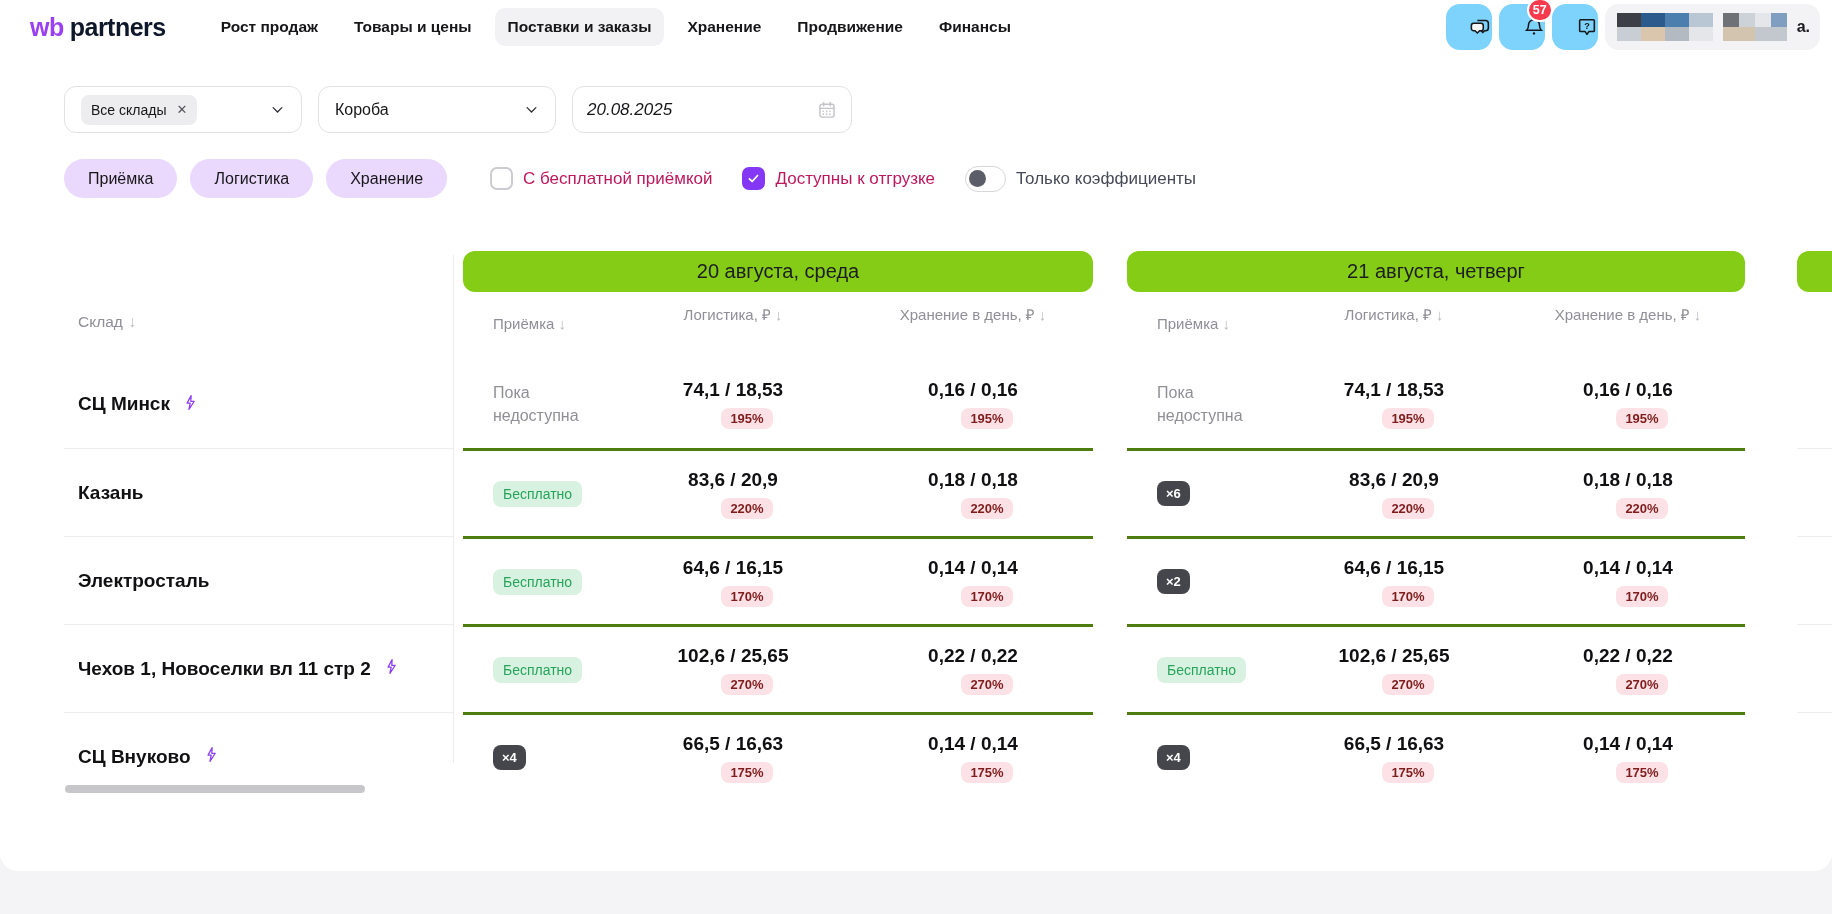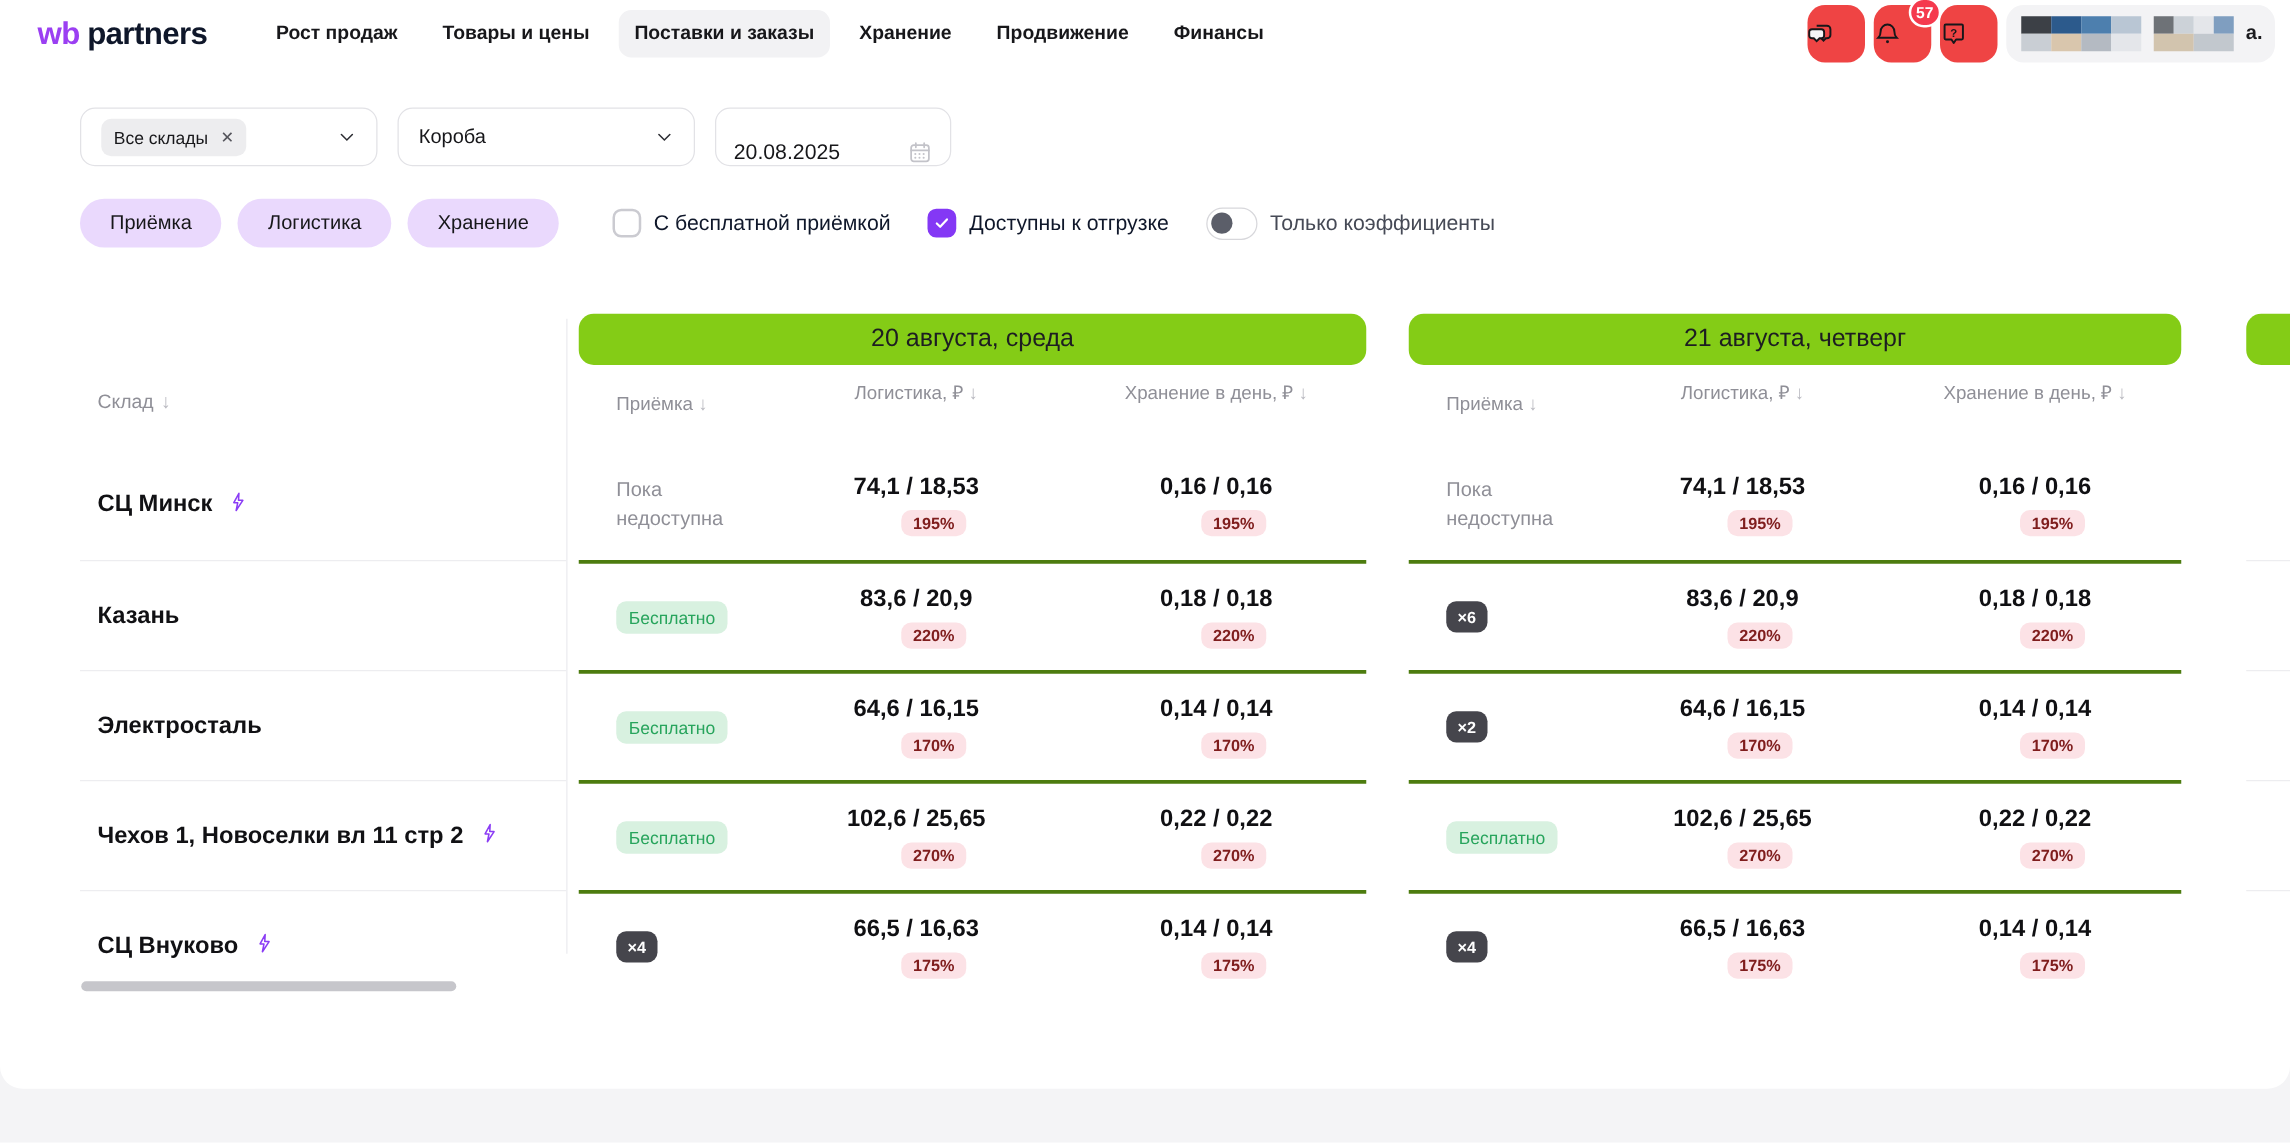--- a/index.html
+++ b/index.html
@@ -9,45 +9,45 @@
 
   
   .topbar { position:absolute; left:0; top:0; width:100%; height:54px; background:#fff; display:flex; align-items:center; }
   .logo { margin-left:30px; font-size:25px; font-weight:800; letter-spacing:-0.5px; display:flex; align-items:baseline; gap:6px;justify-content:center; }
   .logo .wb { color:#9b3ff2; }
   .logo .pt { color:#0f172a; }
   .nav { display:flex; align-items:center; margin-left:42px; gap:10px; }
   .nav-item { font-size:15.5px; font-weight:600; color:#17171a; padding:10px 13px; border-radius:10px; cursor:pointer; white-space:nowrap; }
   .nav-item.active { background:#f2f2f4; }
   .top-right { position:absolute; right:12px; top:4px; display:flex; align-items:center; gap:7px; }
-  .icon-btn { width:46px; height:46px; border-radius:14px; background:#ef4444; display:flex; align-items:center; justify-content:flex-start; position:relative; }
+  .icon-btn { width:46px; height:46px; border-radius:14px; background:#7dd3fc; display:flex; align-items:center; justify-content:flex-end; position:relative; }
   .icon-btn svg { stroke:#17171a; }
   .badge-count { position:absolute; top:-6px; right:-8px; min-width:24px; height:24px; padding:0 4px; background:#f53a4e; color:#fff; font-size:12.5px; font-weight:700; border-radius:12px; display:flex; align-items:center; justify-content:center; border:2px solid #fff; }
   .profile { height:46px; border-radius:14px; background:#f3f3f5; display:flex; align-items:center; padding:0 10px 0 12px; gap:10px; }
   .mosaic { display:flex; flex-wrap:wrap; width:96px; height:28px; }
   .mosaic.small { width:64px; }
   .mosaic i { display:block; height:14px; flex:1 0 24%; }
   .profile-suffix { font-size:16px; font-weight:600; color:#1a1a1e; }
 
   
   .filters { position:absolute; left:64px; top:86px; display:flex; gap:16px; }
   .select { width:238px; height:47px; border:1px solid #e2e2e6; border-radius:12px; background:#fff; display:flex; align-items:center; padding:0 16px; font-size:16px; color:#17171a; position:relative; }
   .select .chev { margin-left:auto; }
   .chip-in { background:#ededef; border-radius:8px; height:30px; display:flex; align-items:center; gap:10px; padding:0 10px; font-size:14px; color:#17171a; }
   .chip-in .x { font-size:13px; color:#55555c; cursor:pointer; }
-  .datebox { width:189px; height:47px; border:1px solid #e2e2e6; border-radius:12px; display:flex; align-items:flex-end; padding:0 14px; font-size:17px; }
+  .datebox { width:280px; height:47px; border:1px solid #e2e2e6; border-radius:12px; display:flex; align-items:center; padding:0 14px; font-size:17px;font-style:italic; }
   .datebox svg { margin-left:auto; }
 
   
   .controls { position:absolute; left:64px; top:159px; display:flex; align-items:center; }
   .f-chip { height:39px; background:#ead9fd; border-radius:20px; padding:0 24px; display:flex; align-items:center; font-size:16px; color:#17171a; margin-right:13px; cursor:pointer; }
   .ctl { display:flex; align-items:center; gap:10px; margin-left:30px; cursor:pointer; }
   .cb { width:23px; height:23px; border-radius:7px; border:2px solid #cbcbd1; background:#fff; display:flex; align-items:center; justify-content:center; }
   .cb.checked { background:#8438f5; border-color:#8438f5; }
-  .ctl-label { font-size:17px; color:#0f172a; }
+  .ctl-label { font-size:17px; color:#be185d; }
   .switch { width:41px; height:26px; border-radius:14px; border:1.5px solid #d7d7db; background:#fff; position:relative; }
   .switch .knob { position:absolute; left:3px; top:3px; width:17px; height:17px; border-radius:50%; background:#5b5e69; }
   .ctl-label.muted { color:#464a56; }
 
   
   .table-area { position:absolute; left:64px; top:251px; right:0; height:560px; }
   .wh-col { position:absolute; left:0; top:0; width:389px; }
   .wh-head { position:absolute; left:14px; top:62px; font-size:15.5px; color:#8f8f97; display:flex; gap:6px; align-items:center; }
   .wh-rows { position:absolute; left:0; top:109px; width:389px; }
   .wh-row { height:88px; display:flex; align-items:center; padding-left:14px; gap:13px; }

